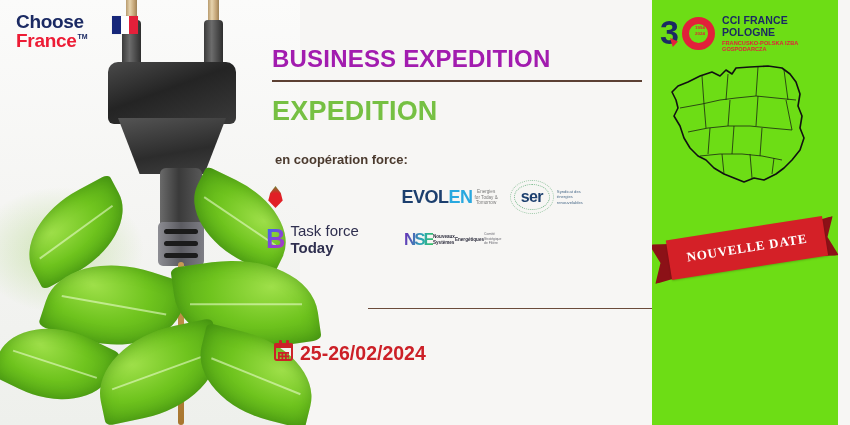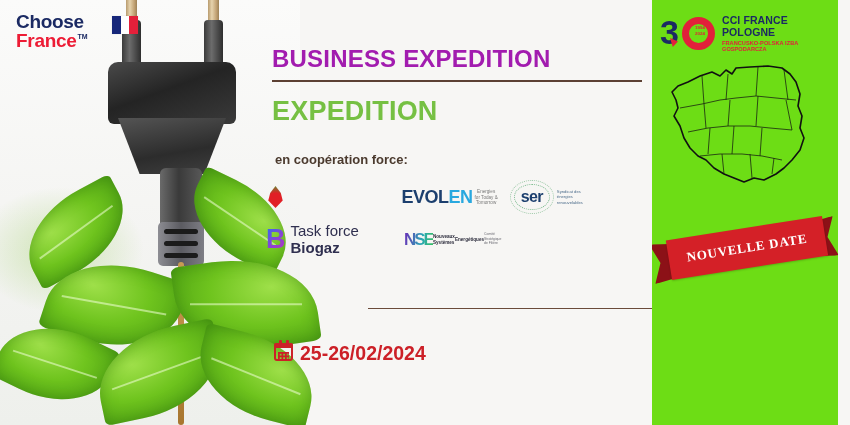--- a/index.html
+++ b/index.html
@@ -369,21 +369,21 @@
           <div class="ser-tag">Syndicat des énergies renouvelables</div>
         </div>
       </div>
 
       <div class="prow">
 
         <div class="plogo tfb">
           <div class="tfb-b">B</div>
           <div class="tfb-txt">
             <div>Task force</div>
-            <div><b>Biogaz</b></div>
+            <div><b>Today</b></div>
           </div>
         </div>
 
 
         <div class="plogo nse">
           <div class="nse-mark">NSE</div>
           <div class="nse-t1">Nouveaux Systèmes</div>
           <div class="nse-t1">Energétiques</div>
           <div class="nse-t2">Comité Stratégique de Filière</div>
         </div>

